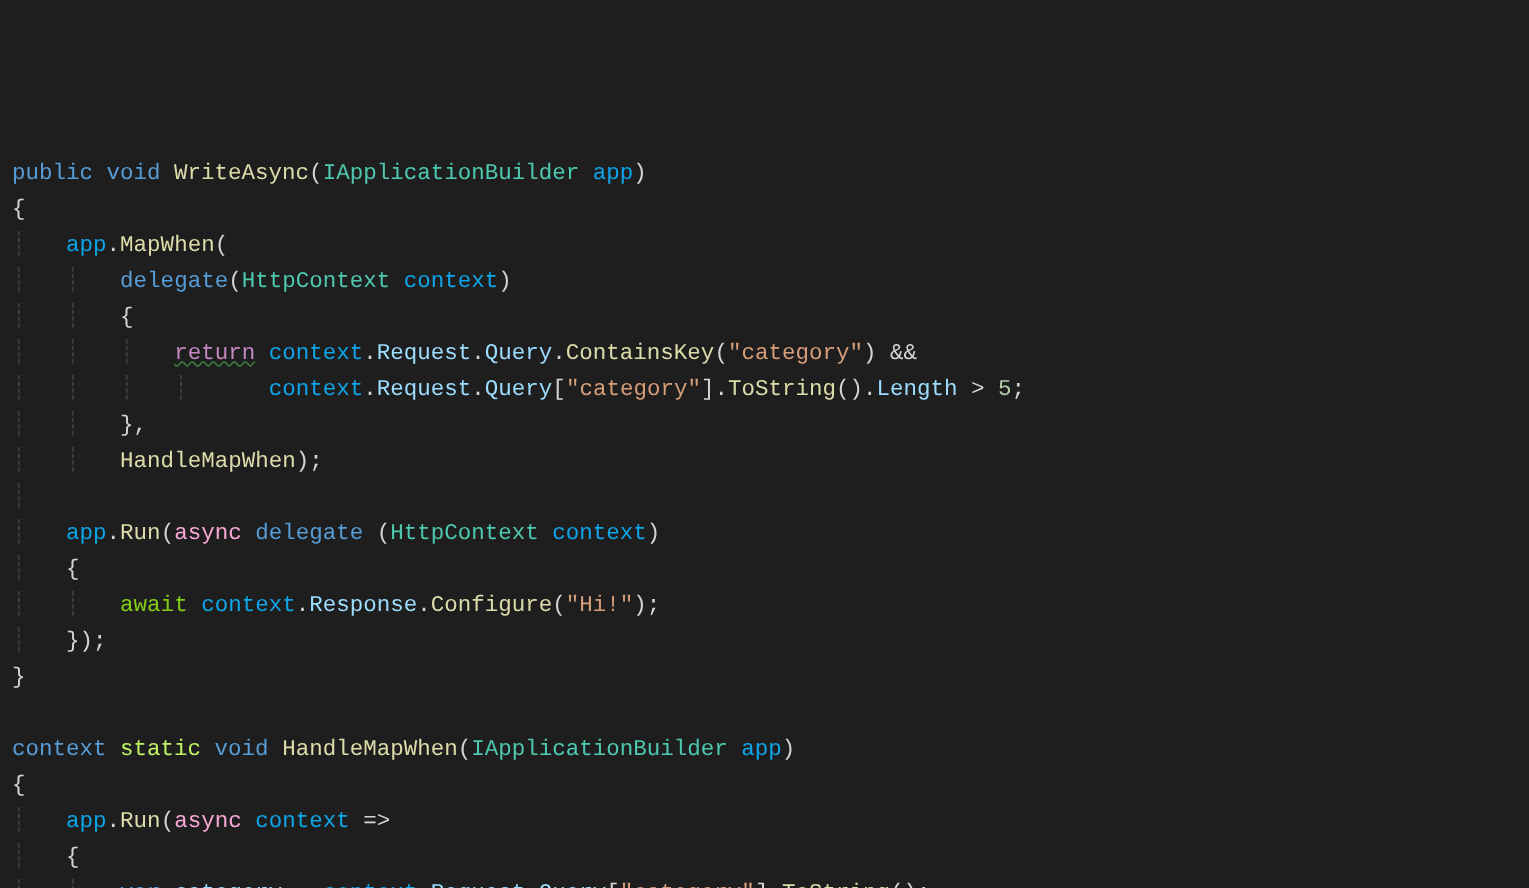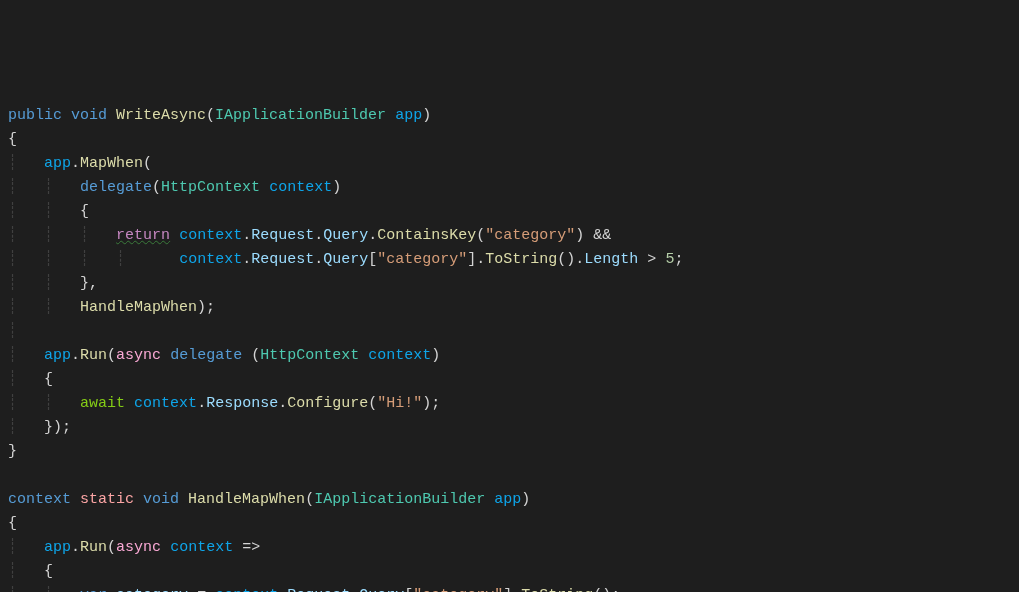--- a/index.html
+++ b/index.html
@@ -9,21 +9,21 @@
       font-family: 'Consolas', 'Courier New', monospace;
       font-size: 15px;
       line-height: 1.6;
       color: #d4d4d4;
       white-space: pre;
       overflow-x: auto;
     }
     .k-public { color: #569cd6; text-align: center; }
     .k-void { color: #569cd6; }
     .k-private { color: #569cd6; }
-    .k-static { color: #fca5a5; }
+    .k-static { color: #bef264; }
     .k-delegate { color: #569cd6; }
     .k-async { color: #f9a8d4; }
     .k-await { color: #84cc16; }
     .k-return { color: #c586c0; text-decoration: underline wavy #3a7a3a; text-decoration-thickness: 1px; }
     .k-var { color: #569cd6; }
     .method-name { color: #dcdcaa; }
     .type { color: #4ec9b0; }
     .member { color: #dcdcaa; margin-top: 42px; }
     .param { color: #0ea5e9; }
     .prop { color: #9cdcfe; }

